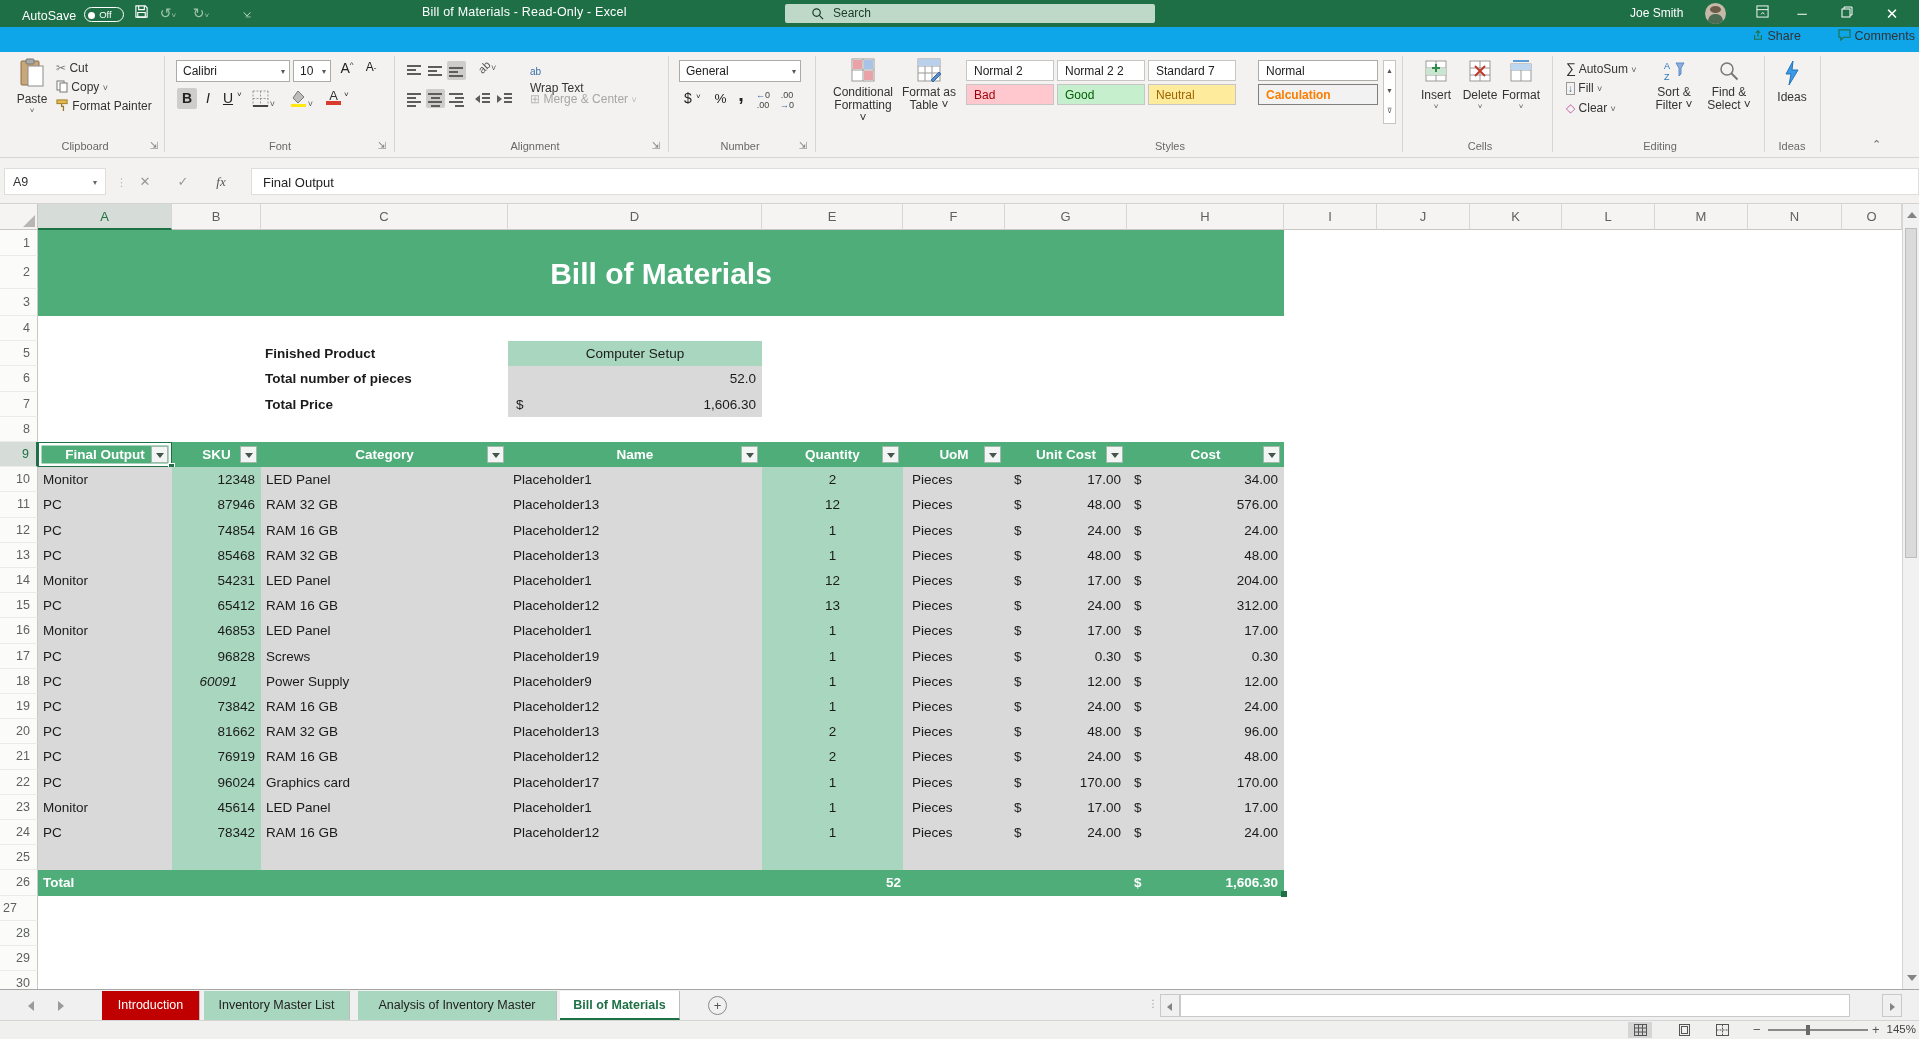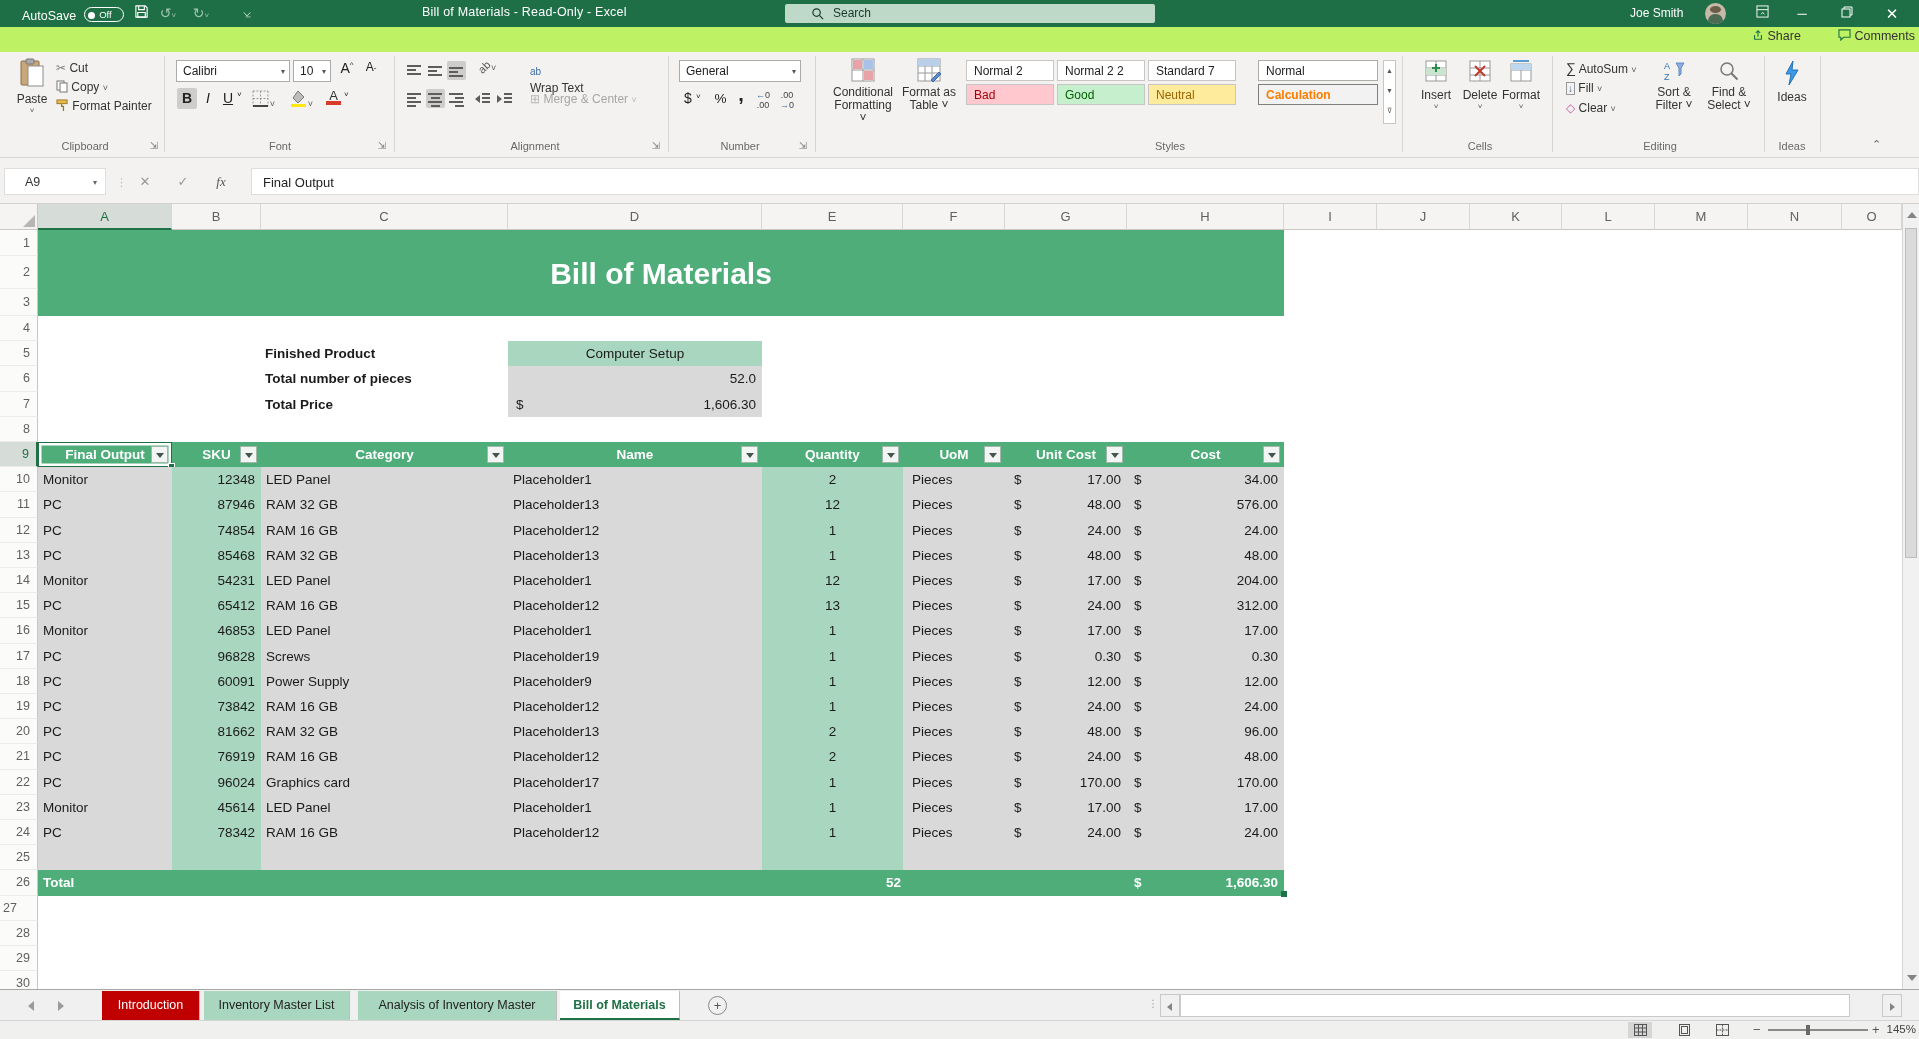--- a/index.html
+++ b/index.html
@@ -1,17 +1,17 @@
 <!DOCTYPE html>
 <html><head>
 <meta charset="utf-8">
 <style>
   * { margin:0; padding:0; box-sizing:border-box; }
   body { font-family:"Liberation Sans",sans-serif; }
-  .app { position:relative; width:1919px; height:1039px; background:#bef264; overflow:hidden; font-family:"Liberation Sans",sans-serif; }
+  .app { position:relative; width:1919px; height:1039px; background:#0ea5e9; overflow:hidden; font-family:"Liberation Sans",sans-serif; }
   .abs { position:absolute; }
 
   
   .titlebar { left:0; top:0; width:1919px; height:27px; background:#1E6F46; color:#fff; }
   .autosave { left:22px; top:5px; height:17px; font-size:12.5px; color:#fff; }
   .as-pill { display:inline-block; margin-left:8px; width:40px; height:15px; border:1px solid #fff; border-radius:8px; position:relative; top:2px; }
   .as-dot { position:absolute; left:3px; top:3.5px; width:7px; height:7px; background:#fff; border-radius:50%; }
   .as-off { position:absolute; left:14px; top:1px; font-size:9.5px; }
   .tb-ico { top:4px; width:18px; height:18px; color:#fff; font-size:14px; text-align:center; line-height:18px; }
   .tb-title { top:5px; left:422px; width:420px; font-size:12.5px; color:#fff; letter-spacing:.2px; }
@@ -354,21 +354,21 @@
         </svg>
       <div class="rbtn-lbl">Ideas</div>
     </div>
     <div class="abs glabel" style="left:1742px;width:100px;">Ideas</div>
     <div class="abs gsep" style="left:1820px;"></div>
     <div class="abs" style="left:1872px;top:86px;font-size:11px;color:#666;">⌃</div>
   </div>
 
   <div class="abs fbar">
     <div class="abs namebox">
-      <span style="padding-left:20px;">A9</span>
+      <span style="padding-left:8px;">A9</span>
       <span style="position:absolute;right:8px;font-size:8px;color:#666;">▾</span>
     </div>
     <div class="abs" style="left:116px;top:18px;color:#b5b3b1;font-size:11px;letter-spacing:1px;">⋮</div>
     <div class="abs fx-ico" style="left:130px;">✕</div>
     <div class="abs fx-ico" style="left:168px;">✓</div>
     <div class="abs fx-ico" style="left:206px;font-style:italic;font-family:'Liberation Serif',serif;color:#555;">fx</div>
     <div class="abs ffield"><span>Final Output</span></div>
   </div>
 
   <div class="abs sheet" id="sheetarea">
@@ -573,21 +573,21 @@
       <div style="position: absolute; left: 903px; top: 439.6px; width: 102px; height: 25.2px; background: rgb(217, 217, 217); font-size: 13.5px; color: rgb(27, 27, 27); line-height: 25.2px; white-space: nowrap; padding-left: 9px;">Pieces</div>
       <div style="position: absolute; left: 1005px; top: 439.6px; width: 122px; height: 25.2px; background: rgb(217, 217, 217); font-size: 13.5px; color: rgb(27, 27, 27); line-height: 25.2px; white-space: nowrap;">
         <span style="position:absolute;left:9px;">$</span>
         <span style="position:absolute;right:6px;">0.30</span>
       </div>
       <div style="position: absolute; left: 1127px; top: 439.6px; width: 157px; height: 25.2px; background: rgb(217, 217, 217); font-size: 13.5px; color: rgb(27, 27, 27); line-height: 25.2px; white-space: nowrap;">
         <span style="position:absolute;left:7px;">$</span>
         <span style="position:absolute;right:6px;">0.30</span>
       </div>
       <div style="position: absolute; left: 38px; top: 464.8px; width: 134px; height: 25.2px; background: rgb(217, 217, 217); font-size: 13.5px; color: rgb(27, 27, 27); line-height: 25.2px; white-space: nowrap; padding-left: 5px;">PC</div>
-      <div style="position: absolute; left: 172px; top: 464.8px; width: 89px; height: 25.2px; background: rgb(169, 214, 190); font-size: 13.5px; color: rgb(27, 27, 27); line-height: 25.2px; white-space: nowrap; padding-right: 6px; text-align: right;">60091</div>
+      <div style="position: absolute; left: 172px; top: 464.8px; width: 89px; height: 25.2px; background: rgb(169, 214, 190); font-size: 13.5px; color: rgb(27, 27, 27); line-height: 25.2px; white-space: nowrap; padding-right: 24px; text-align: right; font-style: italic;">60091</div>
       <div style="position: absolute; left: 261px; top: 464.8px; width: 247px; height: 25.2px; background: rgb(217, 217, 217); font-size: 13.5px; color: rgb(27, 27, 27); line-height: 25.2px; white-space: nowrap; padding-left: 5px;">Power Supply</div>
       <div style="position: absolute; left: 508px; top: 464.8px; width: 254px; height: 25.2px; background: rgb(217, 217, 217); font-size: 13.5px; color: rgb(27, 27, 27); line-height: 25.2px; white-space: nowrap; padding-left: 5px;">Placeholder9</div>
       <div style="position: absolute; left: 762px; top: 464.8px; width: 141px; height: 25.2px; background: rgb(169, 214, 190); font-size: 13.5px; color: rgb(27, 27, 27); line-height: 25.2px; white-space: nowrap; text-align: center;">1</div>
       <div style="position: absolute; left: 903px; top: 464.8px; width: 102px; height: 25.2px; background: rgb(217, 217, 217); font-size: 13.5px; color: rgb(27, 27, 27); line-height: 25.2px; white-space: nowrap; padding-left: 9px;">Pieces</div>
       <div style="position: absolute; left: 1005px; top: 464.8px; width: 122px; height: 25.2px; background: rgb(217, 217, 217); font-size: 13.5px; color: rgb(27, 27, 27); line-height: 25.2px; white-space: nowrap;">
         <span style="position:absolute;left:9px;">$</span>
         <span style="position:absolute;right:6px;">12.00</span>
       </div>
       <div style="position: absolute; left: 1127px; top: 464.8px; width: 157px; height: 25.2px; background: rgb(217, 217, 217); font-size: 13.5px; color: rgb(27, 27, 27); line-height: 25.2px; white-space: nowrap;">
         <span style="position:absolute;left:7px;">$</span>

